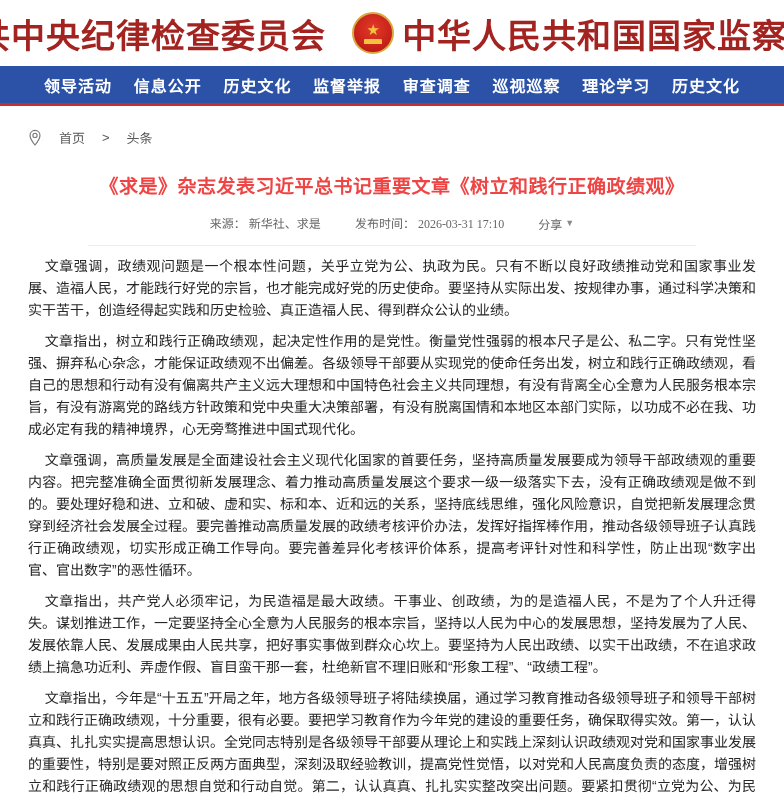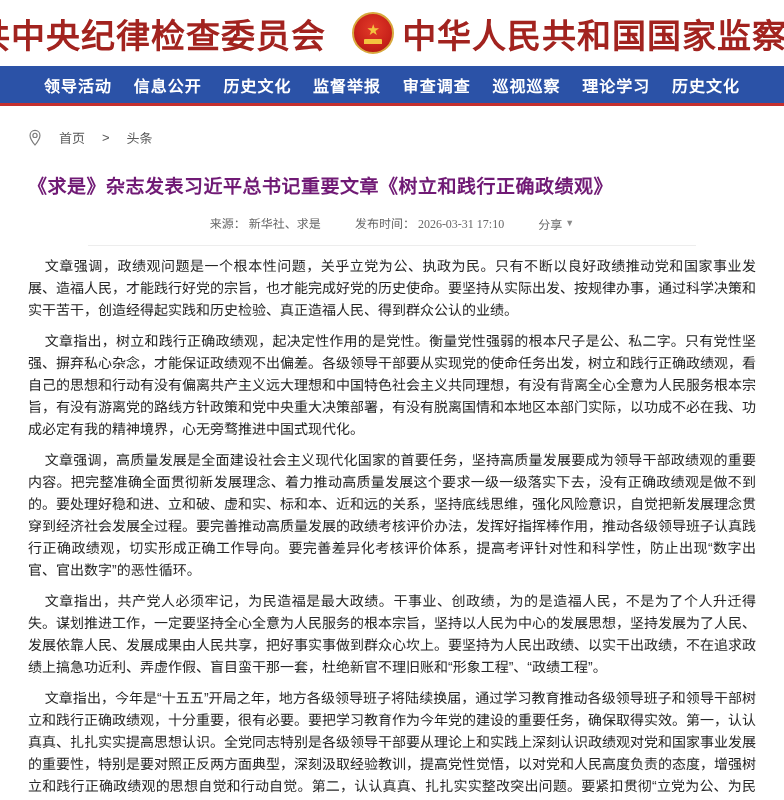--- a/index.html
+++ b/index.html
@@ -100,23 +100,24 @@
   .breadcrumb .pin { display: inline-flex; }
   .breadcrumb a {
     color: #595959;
     text-decoration: none;
     cursor: pointer;
   }
   .breadcrumb .sep { color: #595959; }
 
   .article-title {
     margin-top: 24px;
+    text-align: center;
     font-size: 19px;
     font-weight: bold;
-    color: #701a75;
+    color: #ef4444;
     letter-spacing: 0.5px;
   }
 
   .article-meta {
     margin: 16px 60px 0 60px;
     padding-bottom: 13px;
     border-bottom: 1px solid #ededed;
     display: flex;
     justify-content: center;
     align-items: center;

